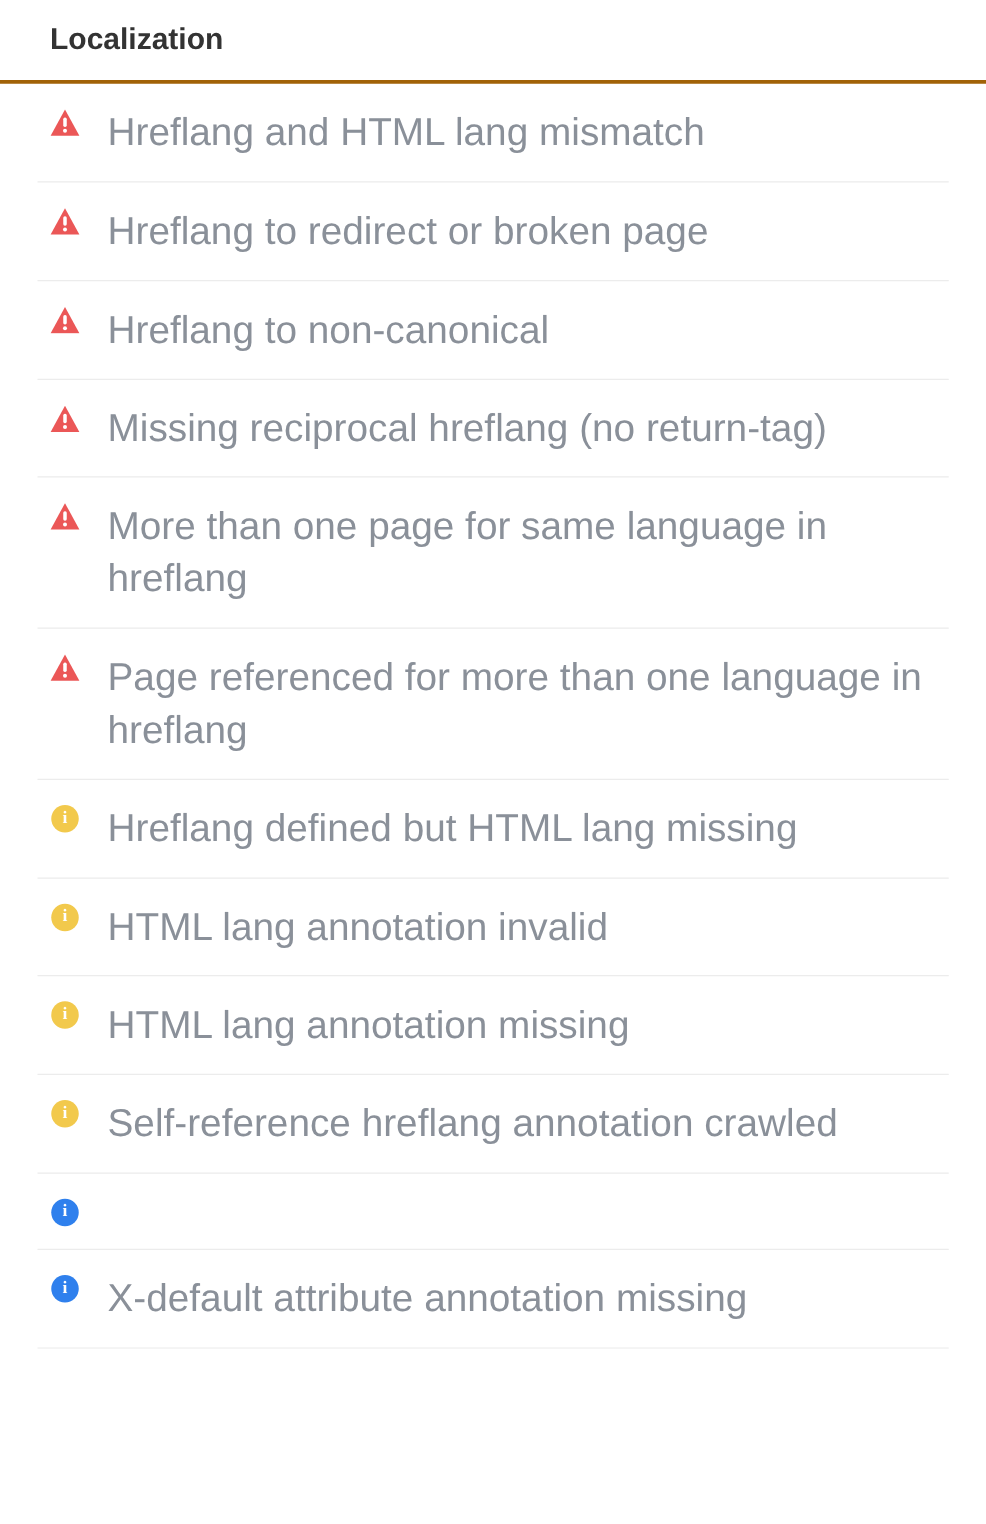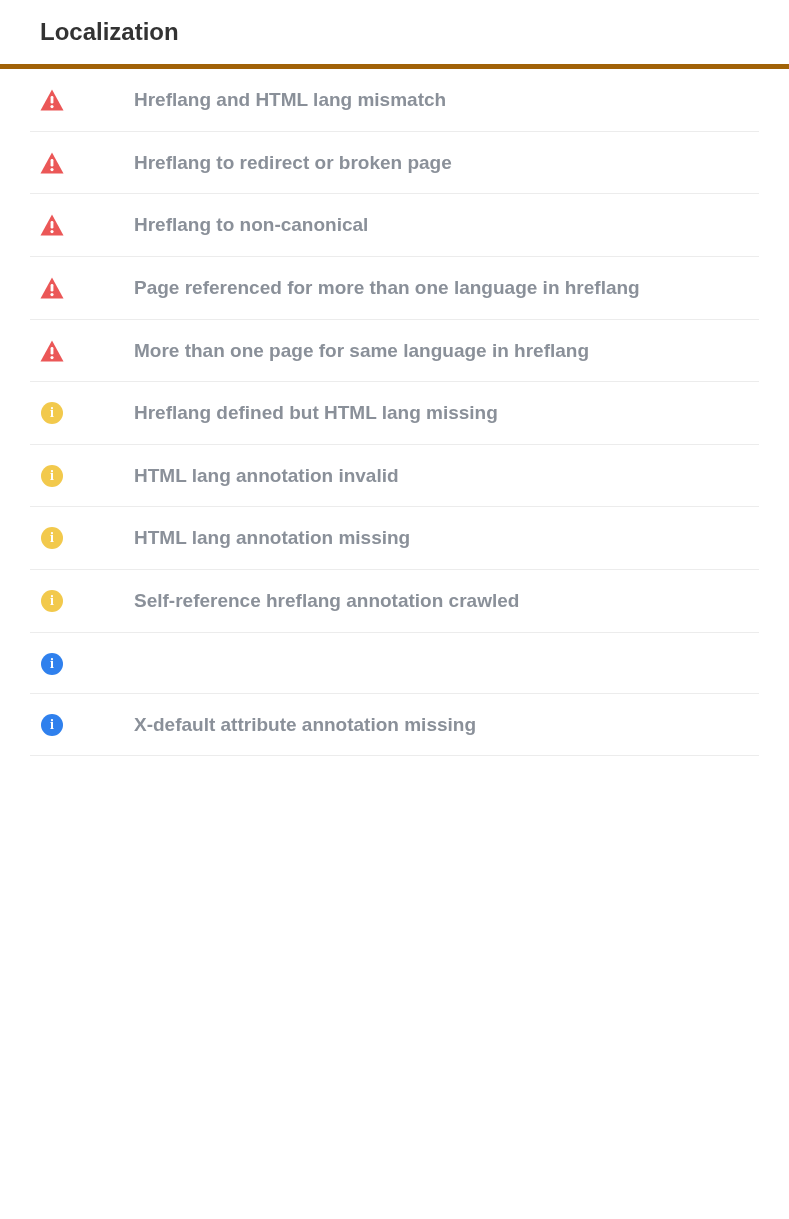--- a/index.html
+++ b/index.html
@@ -12,21 +12,21 @@
     width: 789px;
   }
   .container {
     padding: 0;
   }
   .section-title {
     font-size: 24px;
     font-weight: 700;
     color: #333333;
     padding: 18px 0 18px 40px;
-    border-bottom: 5px solid #a16207;
+    border-bottom: 3px solid #a16207;
     margin: 0;
   }
   .issue-list {
     list-style: none;
     margin: 0;
     padding: 0 30px;
   }
   .issue-item {
     display: flex;
     align-items: flex-start;
@@ -37,25 +37,24 @@
   }
   .issue-icon {
     flex: 0 0 auto;
     width: 24px;
     display: flex;
     align-items: center;
     justify-content: center;
     margin-top: 2px;
   }
   .issue-label {
-    font-size: 19px;
+    font-size: 31px;
     color: #8a9099;
     line-height: 1.35;
-    font-weight: 700;
-    margin-left: 48px;
+    font-weight: 400;
   }
   
   .tri {
     width: 24px;
     height: 22px;
     display: inline-block;
   }
   
   .circle {
     width: 22px;
@@ -113,31 +112,41 @@
         <span class="issue-label">Hreflang to non-canonical</span>
       </li>
       <li class="issue-item">
         <span class="issue-icon">
   <svg class="tri" viewBox="0 0 24 22" aria-hidden="true">
     <path d="M12 0.5 L23.5 21.5 L0.5 21.5 Z" fill="#eb5757" stroke="none"></path>
     <rect x="10.6" y="7" width="2.8" height="7.5" rx="1.3" fill="#ffffff"></rect>
     <circle cx="12" cy="17.6" r="1.6" fill="#ffffff"></circle>
   </svg>
         </span>
-        <span class="issue-label">Page referenced for more than one language in hreflang</span>
+        <span class="issue-label">Missing reciprocal hreflang (no return-tag)</span>
       </li>
       <li class="issue-item">
         <span class="issue-icon">
   <svg class="tri" viewBox="0 0 24 22" aria-hidden="true">
     <path d="M12 0.5 L23.5 21.5 L0.5 21.5 Z" fill="#eb5757" stroke="none"></path>
     <rect x="10.6" y="7" width="2.8" height="7.5" rx="1.3" fill="#ffffff"></rect>
     <circle cx="12" cy="17.6" r="1.6" fill="#ffffff"></circle>
   </svg>
         </span>
         <span class="issue-label">More than one page for same language in hreflang</span>
+      </li>
+      <li class="issue-item">
+        <span class="issue-icon">
+  <svg class="tri" viewBox="0 0 24 22" aria-hidden="true">
+    <path d="M12 0.5 L23.5 21.5 L0.5 21.5 Z" fill="#eb5757" stroke="none"></path>
+    <rect x="10.6" y="7" width="2.8" height="7.5" rx="1.3" fill="#ffffff"></rect>
+    <circle cx="12" cy="17.6" r="1.6" fill="#ffffff"></circle>
+  </svg>
+        </span>
+        <span class="issue-label">Page referenced for more than one language in hreflang</span>
       </li>
       <li class="issue-item">
         <span class="issue-icon">
           <span class="circle warn">
             <span class="i">i</span>
           </span>
         </span>
         <span class="issue-label">Hreflang defined but HTML lang missing</span>
       </li>
       <li class="issue-item">

